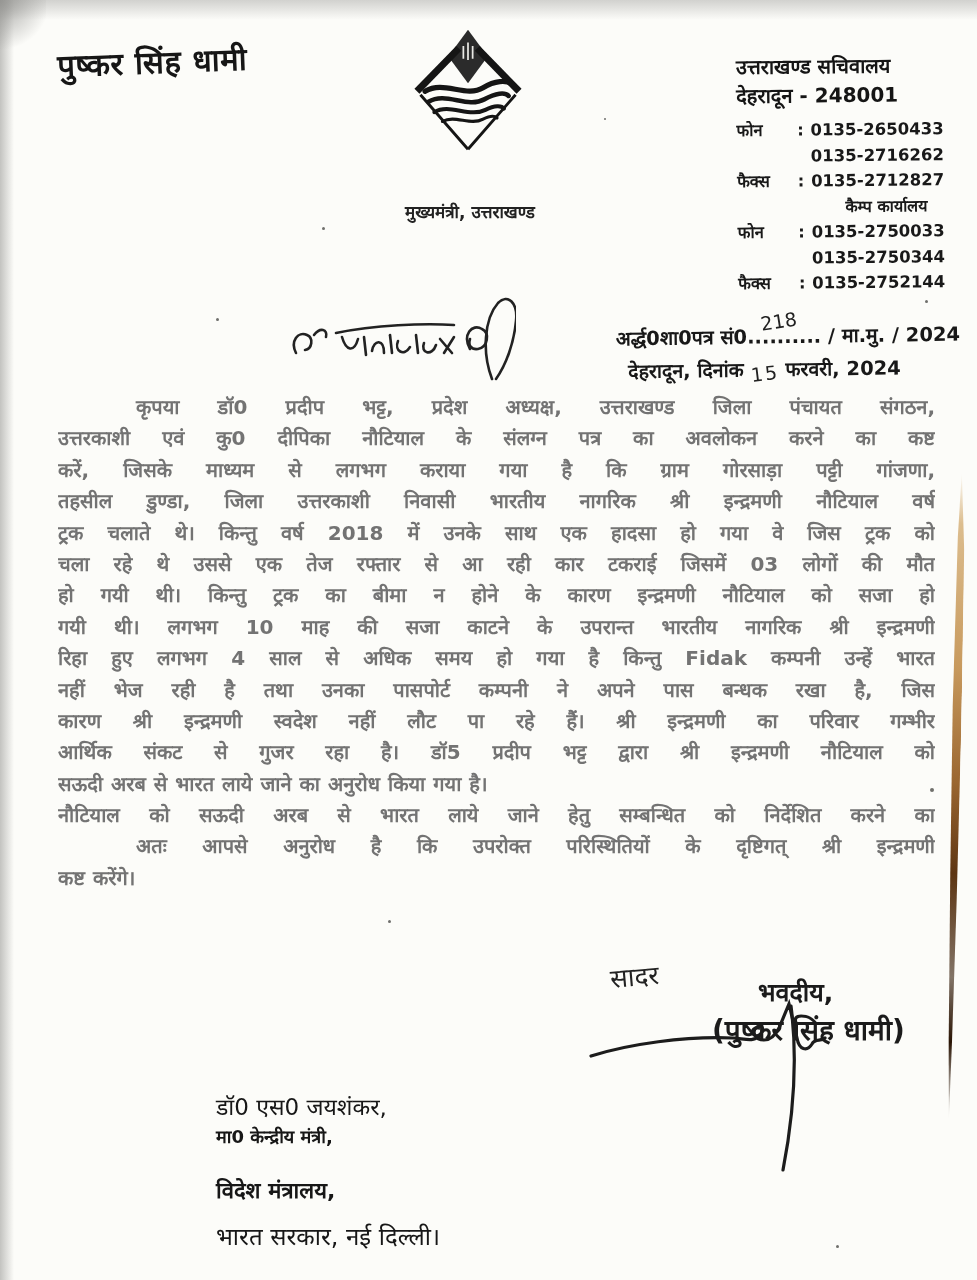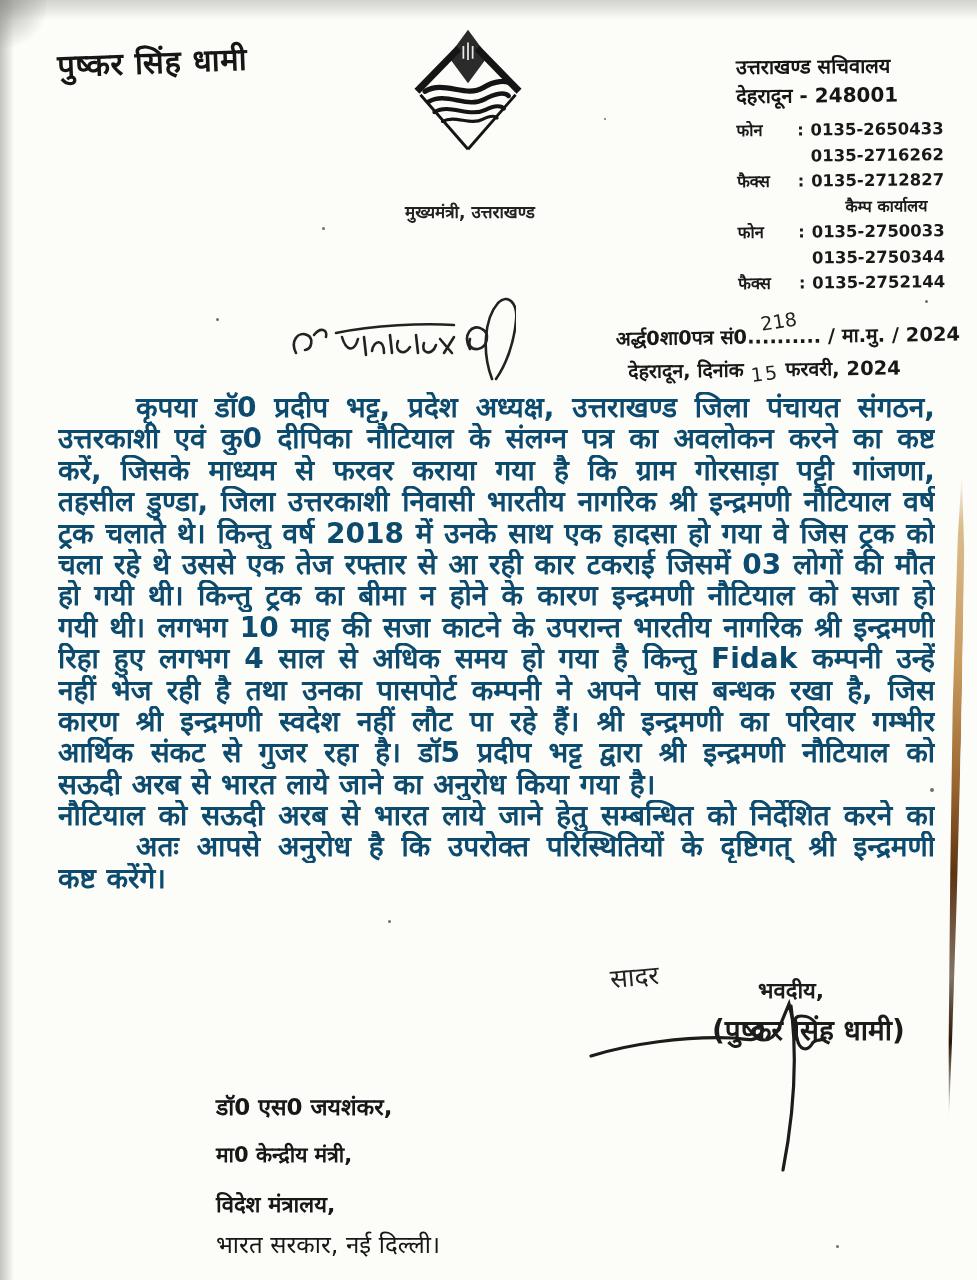--- a/index.html
+++ b/index.html
@@ -36,38 +36,38 @@
   
   .ref{position:absolute;left:616px;top:322px;width:350px;transform:rotate(-.8deg);
     font-size:19.5px;font-weight:700;color:#181818;}
   .ref-l1{white-space:nowrap;}
   .dots-wrap{position:relative;display:inline-block;}
   .hw{display:inline-block;font-weight:400;font-size:19px;color:#222;}
   .hw-218{position:absolute;left:14px;top:-15px;transform:rotate(-8deg);}
   .ref-l2{margin-top:6px;padding-left:12px;white-space:nowrap;}
   .hw-day{transform:rotate(-6deg) translateY(4px);letter-spacing:2px;}
   
-  .body{position:absolute;left:58px;top:392px;width:877px;font-size:28px;font-weight:600;color:#0c4a6e;}
+  .body{position:absolute;left:58px;top:392px;width:877px;font-size:20px;font-weight:600;color:#737373;}
   .b-line{line-height:31.4px;height:31.4px;overflow:hidden;text-align:left;word-spacing:1px;}
   .b-line.just{text-align:justify;}
   .b-line.just::after{content:"";display:inline-block;width:100%;height:0;}
   .b-line.indent{text-indent:78px;}
   .b-line.bold{font-weight:700;}
   
   .regards{position:absolute;left:610px;top:958px;font-size:26px;font-weight:500;
     transform:rotate(-5deg);color:#222;}
-  .vale{position:absolute;left:758px;top:974px;font-size:22px;font-weight:700;}
+  .vale{position:absolute;left:758px;top:974px;font-size:25px;font-weight:700;}
   .sig{position:absolute;left:585px;top:998px;pointer-events:none;}
   .signame{position:absolute;left:712px;top:1010px;font-size:28px;font-weight:700;white-space:nowrap;}
   
   .recipient{position:absolute;left:216px;top:1090px;color:#171717;}
   .r-line{white-space:nowrap;}
-  .r-line.r1{font-size:23px;font-weight:700;margin-bottom:18px;}
-  .r-line.r2{font-size:21px;font-weight:600;margin-bottom:20px;}
-  .r-line.r3{font-size:22px;font-weight:600;margin-bottom:9px;}
+  .r-line.r1{font-size:23px;font-weight:400;margin-bottom:2px;}
+  .r-line.r2{font-size:18px;font-weight:600;margin-bottom:26px;}
+  .r-line.r3{font-size:22px;font-weight:600;margin-bottom:15px;}
   .r-line.r4{font-size:24px;font-weight:400;}
 </style>
 </head>
 <body>
 
 <div class="page">
 
   <div class="edge-top"></div>
   <div class="edge-left"></div>
   <div class="corner-tl"></div>
@@ -162,21 +162,21 @@
     <div class="ref-l2">
       <span>देहरादून, दिनांक</span>
       <span class="hw hw-day">15</span>
       <span>फरवरी, 2024</span>
     </div>
   </div>
 
   <div class="body">
       <div class="b-line just indent">कृपया डॉ0 प्रदीप भट्ट, प्रदेश अध्यक्ष, उत्तराखण्ड जिला पंचायत संगठन,</div>
       <div class="b-line just">उत्तरकाशी एवं कु0 दीपिका नौटियाल के संलग्न पत्र का अवलोकन करने का कष्ट</div>
-      <div class="b-line just">करें, जिसके माध्यम से फरवर कराया गया है कि ग्राम गोरसाड़ा पट्टी गांजणा,</div>
+      <div class="b-line just">करें, जिसके माध्यम से लगभग कराया गया है कि ग्राम गोरसाड़ा पट्टी गांजणा,</div>
       <div class="b-line just">तहसील डुण्डा, जिला उत्तरकाशी निवासी भारतीय नागरिक श्री इन्द्रमणी नौटियाल वर्ष</div>
       <div class="b-line just">ट्रक चलाते थे। किन्तु वर्ष 2018 में उनके साथ एक हादसा हो गया वे जिस ट्रक को</div>
       <div class="b-line just">चला रहे थे उससे एक तेज रफ्तार से आ रही कार टकराई जिसमें 03 लोगों की मौत</div>
       <div class="b-line just">हो गयी थी। किन्तु ट्रक का बीमा न होने के कारण इन्द्रमणी नौटियाल को सजा हो</div>
       <div class="b-line just">गयी थी। लगभग 10 माह की सजा काटने के उपरान्त भारतीय नागरिक श्री इन्द्रमणी</div>
       <div class="b-line just">रिहा हुए लगभग 4 साल से अधिक समय हो गया है किन्तु Fidak कम्पनी उन्हें भारत</div>
       <div class="b-line just">नहीं भेज रही है तथा उनका पासपोर्ट कम्पनी ने अपने पास बन्धक रखा है, जिस</div>
       <div class="b-line just">कारण श्री इन्द्रमणी स्वदेश नहीं लौट पा रहे हैं। श्री इन्द्रमणी का परिवार गम्भीर</div>
       <div class="b-line just">आर्थिक संकट से गुजर रहा है। डॉ5 प्रदीप भट्ट द्वारा श्री इन्द्रमणी नौटियाल को</div>
       <div class="b-line">सऊदी अरब से भारत लाये जाने का अनुरोध किया गया है।</div>

